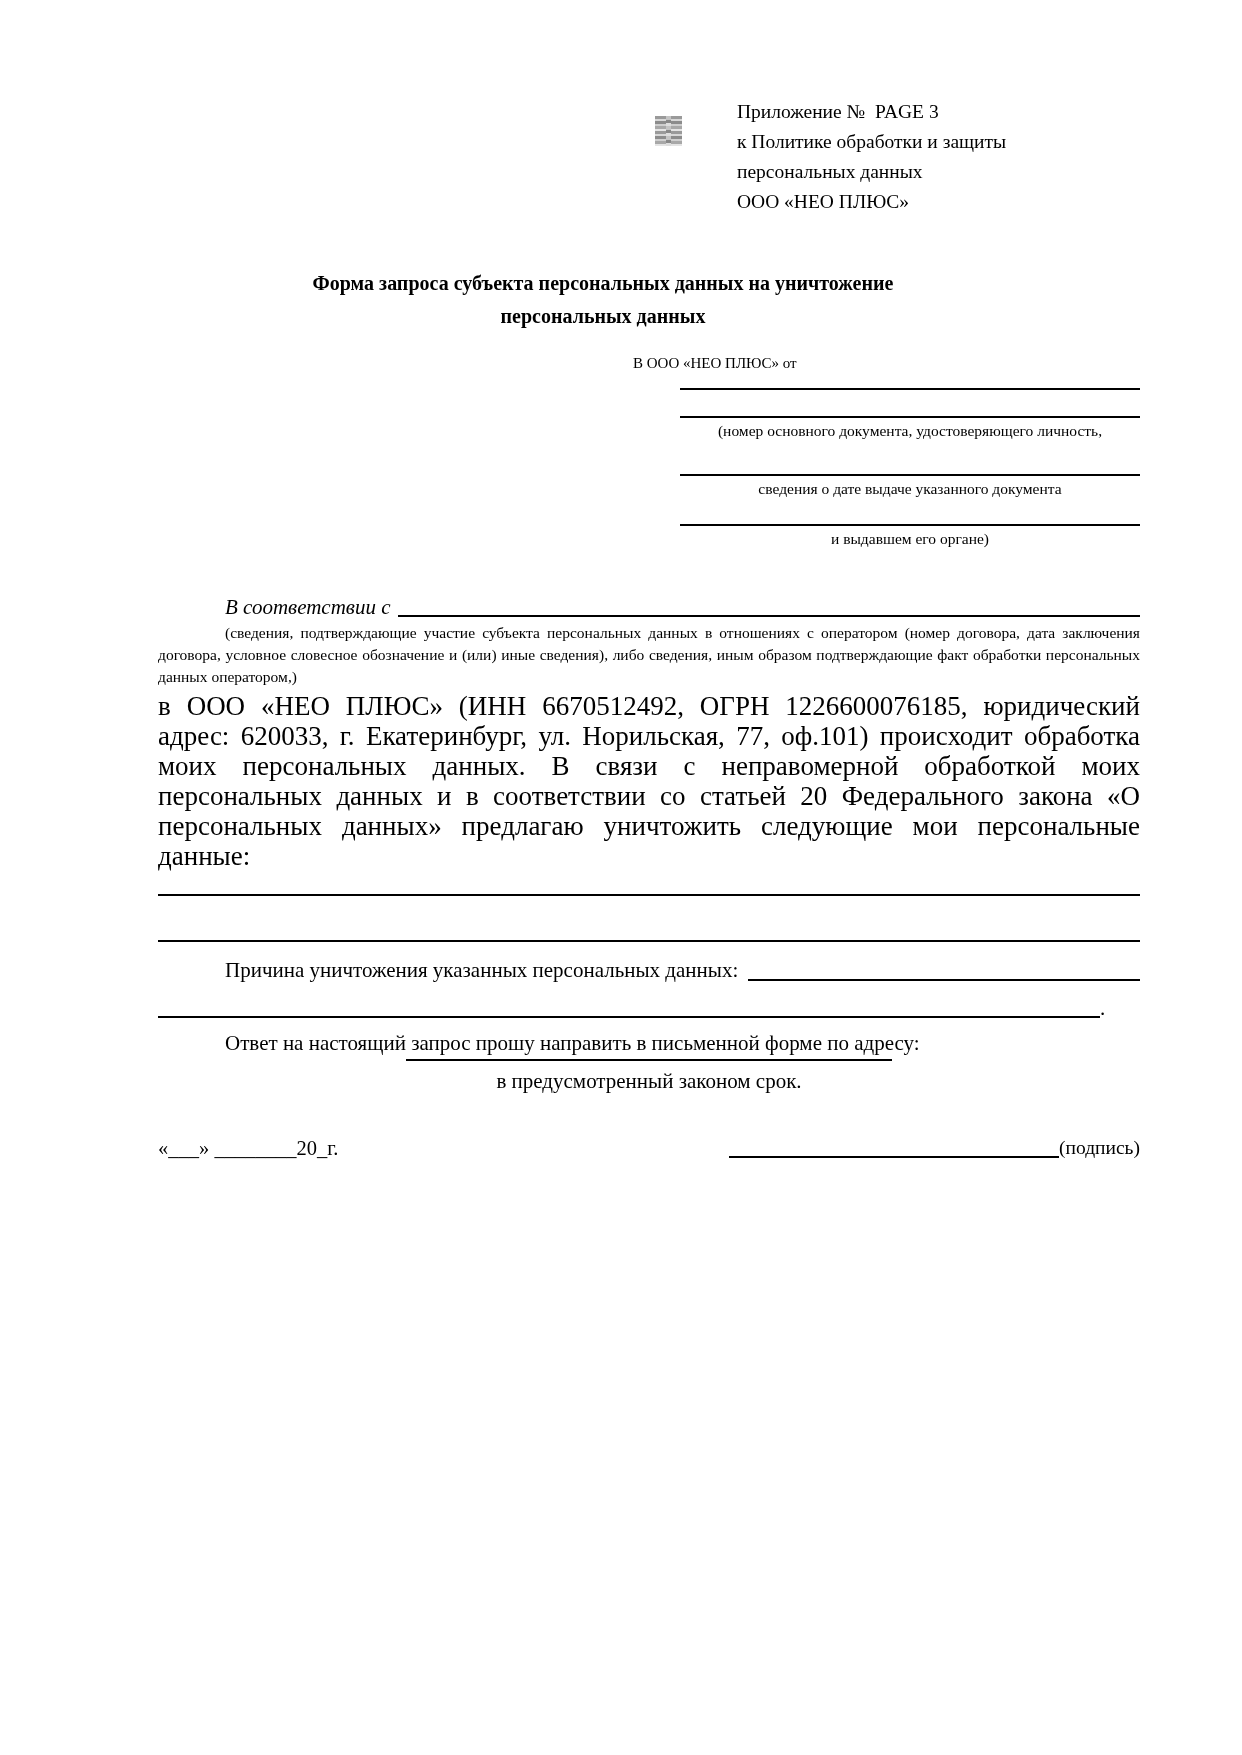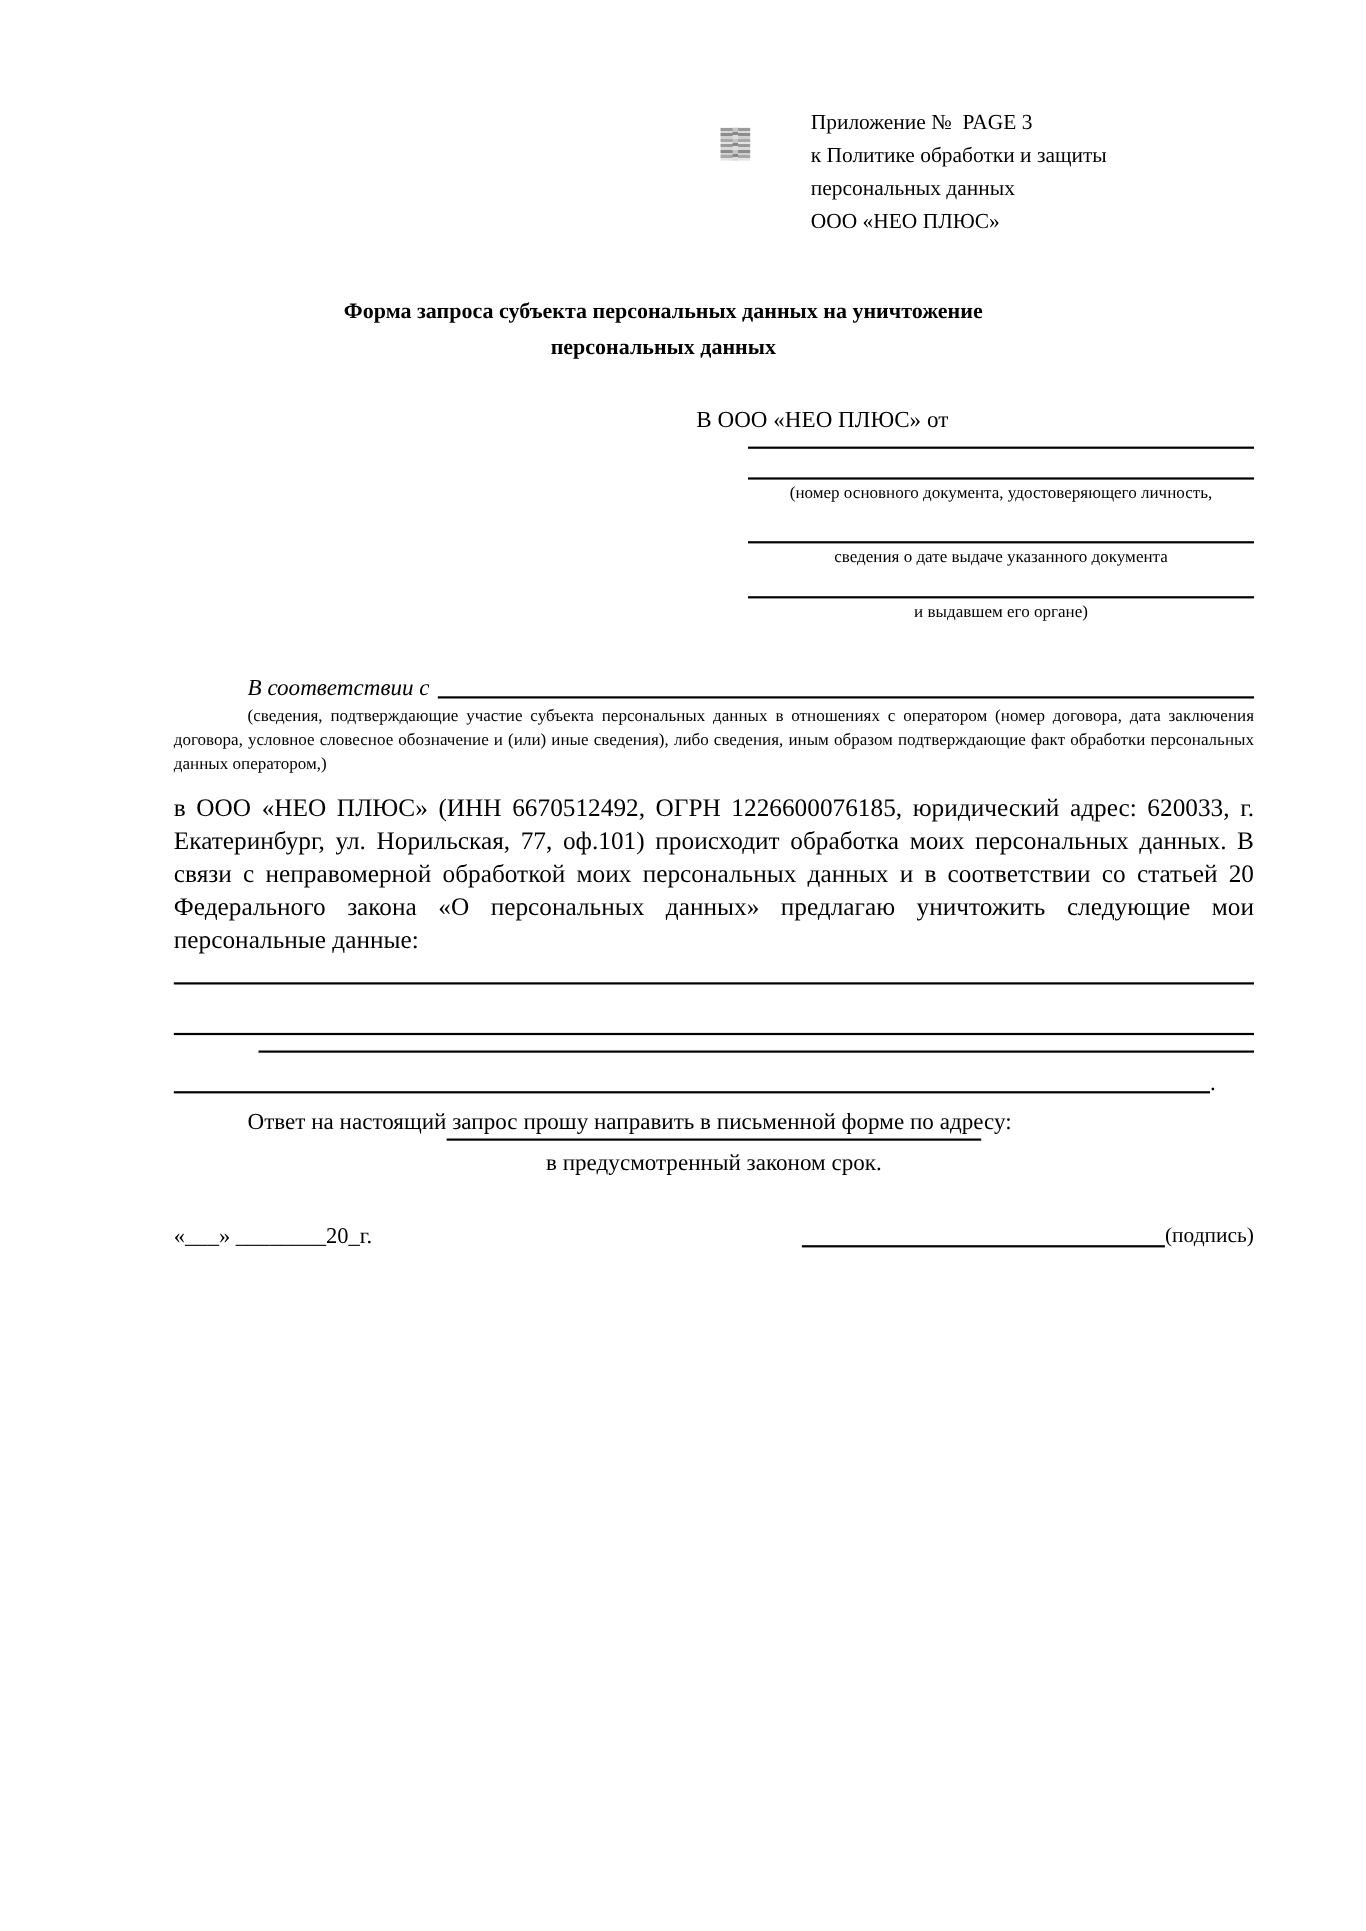--- a/index.html
+++ b/index.html
@@ -32,39 +32,39 @@
   }
 
   
   .title {
     margin-top: 50px; padding-right: 92px;
     text-align: center; font-weight: bold;
     font-size: 20px; line-height: 33px;
   }
 
   
-  .addressee { margin-top: 34px; margin-left: 475px; font-size: 21px; line-height: 28px; width: max-content; }
+  .addressee { margin-top: 16px; margin-left: 475px; font-size: 15px; line-height: 28px; width: max-content; }
 
   
   .fio { margin-left: 522px; width: 460px; margin-top: 11px; }
   .u-line { border-bottom: 2px solid #000; height: 0; }
   .fio .lbl { text-align: center; font-size: 15.5px; line-height: 19px; margin-top: 3px; }
   .fio .row1 { margin-bottom: 26px; }
   .fio .row2 { margin-bottom: 34px; }
   .fio .row3 { margin-bottom: 26px; }
 
   
   .accordance { display: flex; align-items: flex-end; margin-top: 46px; padding-left: 67px; font-size: 21px; line-height: 26px; font-style: italic; }
   .fill-line { flex: 1; border-bottom: 2px solid #000; margin: 0 0 3px 7px; }
 
   
   .note { margin-top: 2px; font-size: 15.5px; line-height: 22px; text-align: justify; text-indent: 67px; }
 
   
-  .para { margin-top: 14px; font-size: 23px; line-height: 30px; text-align: justify; }
+  .para { margin-top: 3px; font-size: 27px; line-height: 30px; text-align: justify; }
 
   .blank1 { margin-top: 23px; }
   .blank2 { margin-top: 44px; }
 
   .reason { display: flex; align-items: flex-end; margin-top: 14px; padding-left: 67px; font-size: 21px; line-height: 28px; }
   .reason .fill-line { margin-left: 10px; }
 
   .cont { display: flex; align-items: flex-end; margin-top: 11px; font-size: 21px; line-height: 26px; }
   .seg-line { border-bottom: 2px solid #000; margin-bottom: 3px; }
   .cont .seg-line { width: 942px; }
@@ -124,20 +124,21 @@
   </div>
 
   <div class="note">(сведения, подтверждающие участие субъекта персональных данных в отношениях с оператором (номер договора, дата заключения договора, условное словесное обозначение и (или) иные сведения), либо сведения, иным образом подтверждающие факт обработки персональных данных оператором,)</div>
 
   <div class="para">в ООО «НЕО ПЛЮС» (ИНН 6670512492, ОГРН 1226600076185, юридический адрес: 620033, г. Екатеринбург, ул. Норильская, 77, оф.101) происходит обработка моих персональных данных. В связи с неправомерной обработкой моих персональных данных и в соответствии со статьей 20 Федерального закона «О персональных данных» предлагаю уничтожить следующие мои персональные данные:</div>
 
   <div class="u-line blank1"></div>
   <div class="u-line blank2"></div>
 
   <div class="reason">
+    <span>Причина уничтожения указанных персональных данных:</span>
     <span class="fill-line"></span>
   </div>
 
   <div class="cont">
     <span class="seg-line"></span>
     <span>.</span>
   </div>
 
   <div class="response">Ответ на настоящий запрос прошу направить в письменной форме по адресу:</div>
 

